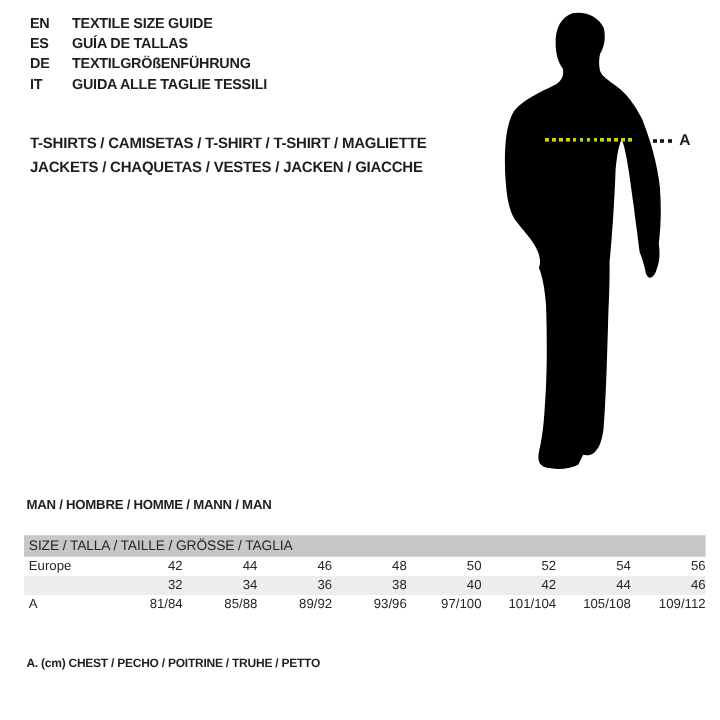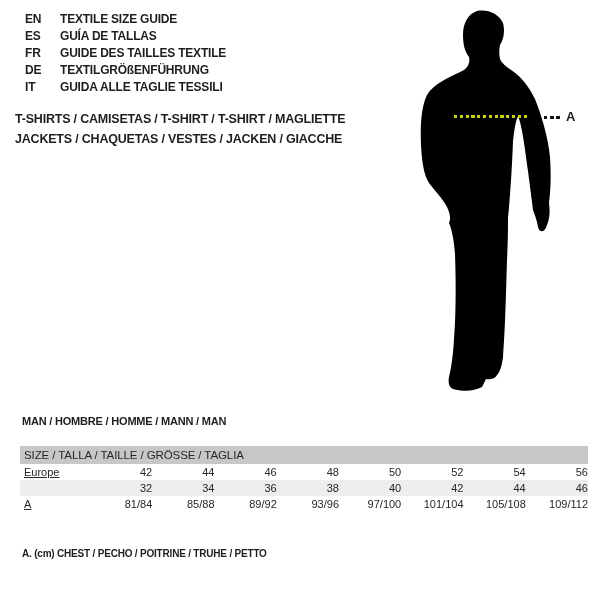--- a/index.html
+++ b/index.html
@@ -6,21 +6,21 @@
   .page{position:relative;width:592px;height:600px;background:#fff;overflow:hidden;
         font-family:"Liberation Sans",sans-serif;color:#1e1e1e;}
 
   
   .lang-list{position:absolute;left:25px;top:10px;}
   .lang-row{display:flex;height:17px;align-items:center;}
   .lang-code,.lang-label{font-size:12px;font-weight:bold;letter-spacing:-0.2px;white-space:nowrap;}
   .lang-code{width:35px;flex:0 0 35px;}
 
   
-  .categories{position:absolute;left:15px;top:109px;}
+  .categories{position:absolute;left:25px;top:109px;}
   .cat-line{font-size:12.5px;font-weight:bold;letter-spacing:-0.2px;line-height:20px;white-space:nowrap;}
 
   
   .figure-svg{position:absolute;left:420px;top:8px;width:140px;height:385px;}
   .measure-yellow{position:absolute;left:454px;top:115px;width:75px;height:3px;
       background:repeating-linear-gradient(90deg,#c8d500 0 3.2px,transparent 3.2px 5.8px);}
   .measure-black{position:absolute;left:544px;top:116px;width:18px;height:2.5px;
       background:repeating-linear-gradient(90deg,#141414 0 3.4px,transparent 3.4px 6.2px);}
   .measure-label{position:absolute;left:566px;top:109px;font-size:13px;font-weight:bold;}
 
@@ -28,44 +28,40 @@
   .gender-heading{position:absolute;left:22px;top:415px;font-size:11px;font-weight:bold;
       letter-spacing:-0.2px;white-space:nowrap;}
 
   
   .size-table{position:absolute;left:20px;top:446px;width:568px;border-collapse:collapse;
       table-layout:fixed;font-size:11px;color:#262626;}
   .size-table td{padding:0;vertical-align:middle;white-space:nowrap;}
   .size-table .thead td{background:#c7c7c7;height:18px;font-size:11.5px;
       padding-left:4px;letter-spacing:-0.1px;margin-top:35px;}
   .size-table .data-row td{height:16px;text-align:right;}
-  .size-table .data-row td.row-label{text-align:left;padding-left:4px;text-decoration:underline;}
+  .size-table .data-row td.row-label{text-align:left;padding-left:4px;}
   .size-table .shaded td{background:#ededed;}
 
   
   .footnote{position:absolute;left:22px;top:548px;font-size:10px;font-weight:bold;
       letter-spacing:-0.2px;white-space:nowrap;}
 </style>
 </head>
 <body>
 
 <div class="page">
 
   <div class="lang-list">
     <div class="lang-row">
       <span class="lang-code">EN</span>
       <span class="lang-label">TEXTILE SIZE GUIDE</span>
     </div>
     <div class="lang-row">
       <span class="lang-code">ES</span>
       <span class="lang-label">GUÍA DE TALLAS</span>
-    </div>
-    <div class="lang-row">
-      <span class="lang-code">FR</span>
-      <span class="lang-label">GUIDE DES TAILLES TEXTILE</span>
     </div>
     <div class="lang-row">
       <span class="lang-code">DE</span>
       <span class="lang-label">TEXTILGRÖßENFÜHRUNG</span>
     </div>
     <div class="lang-row">
       <span class="lang-code">IT</span>
       <span class="lang-label">GUIDA ALLE TAGLIE TESSILI</span>
     </div>
   </div>

